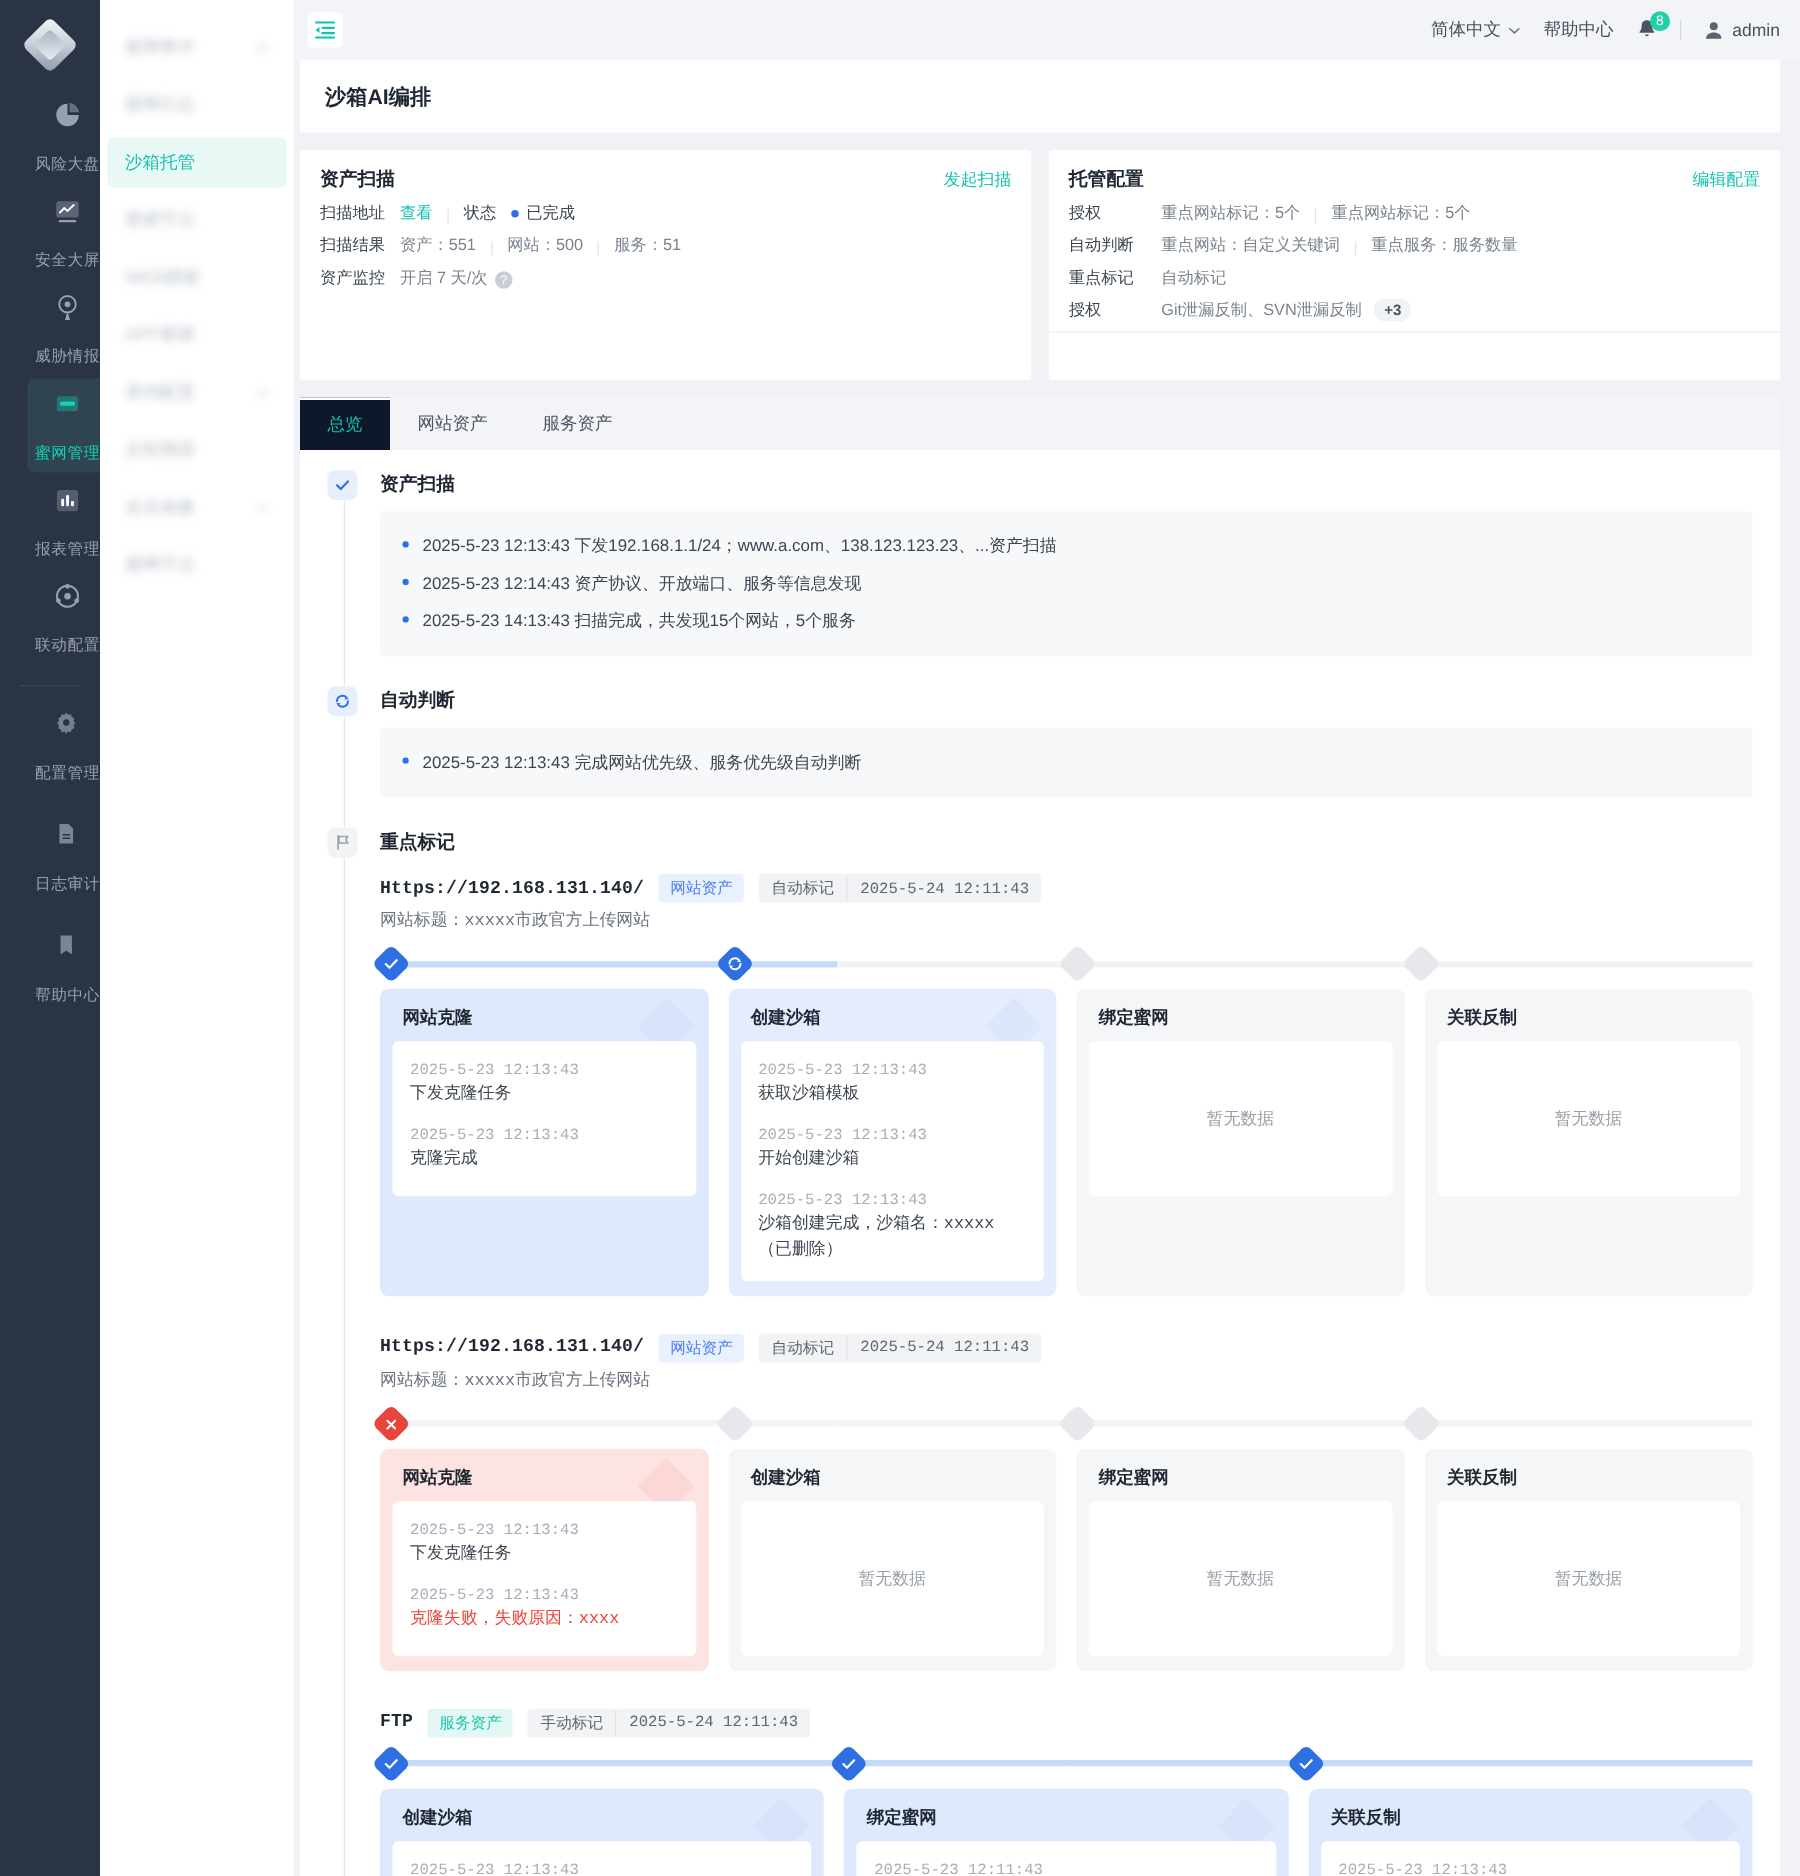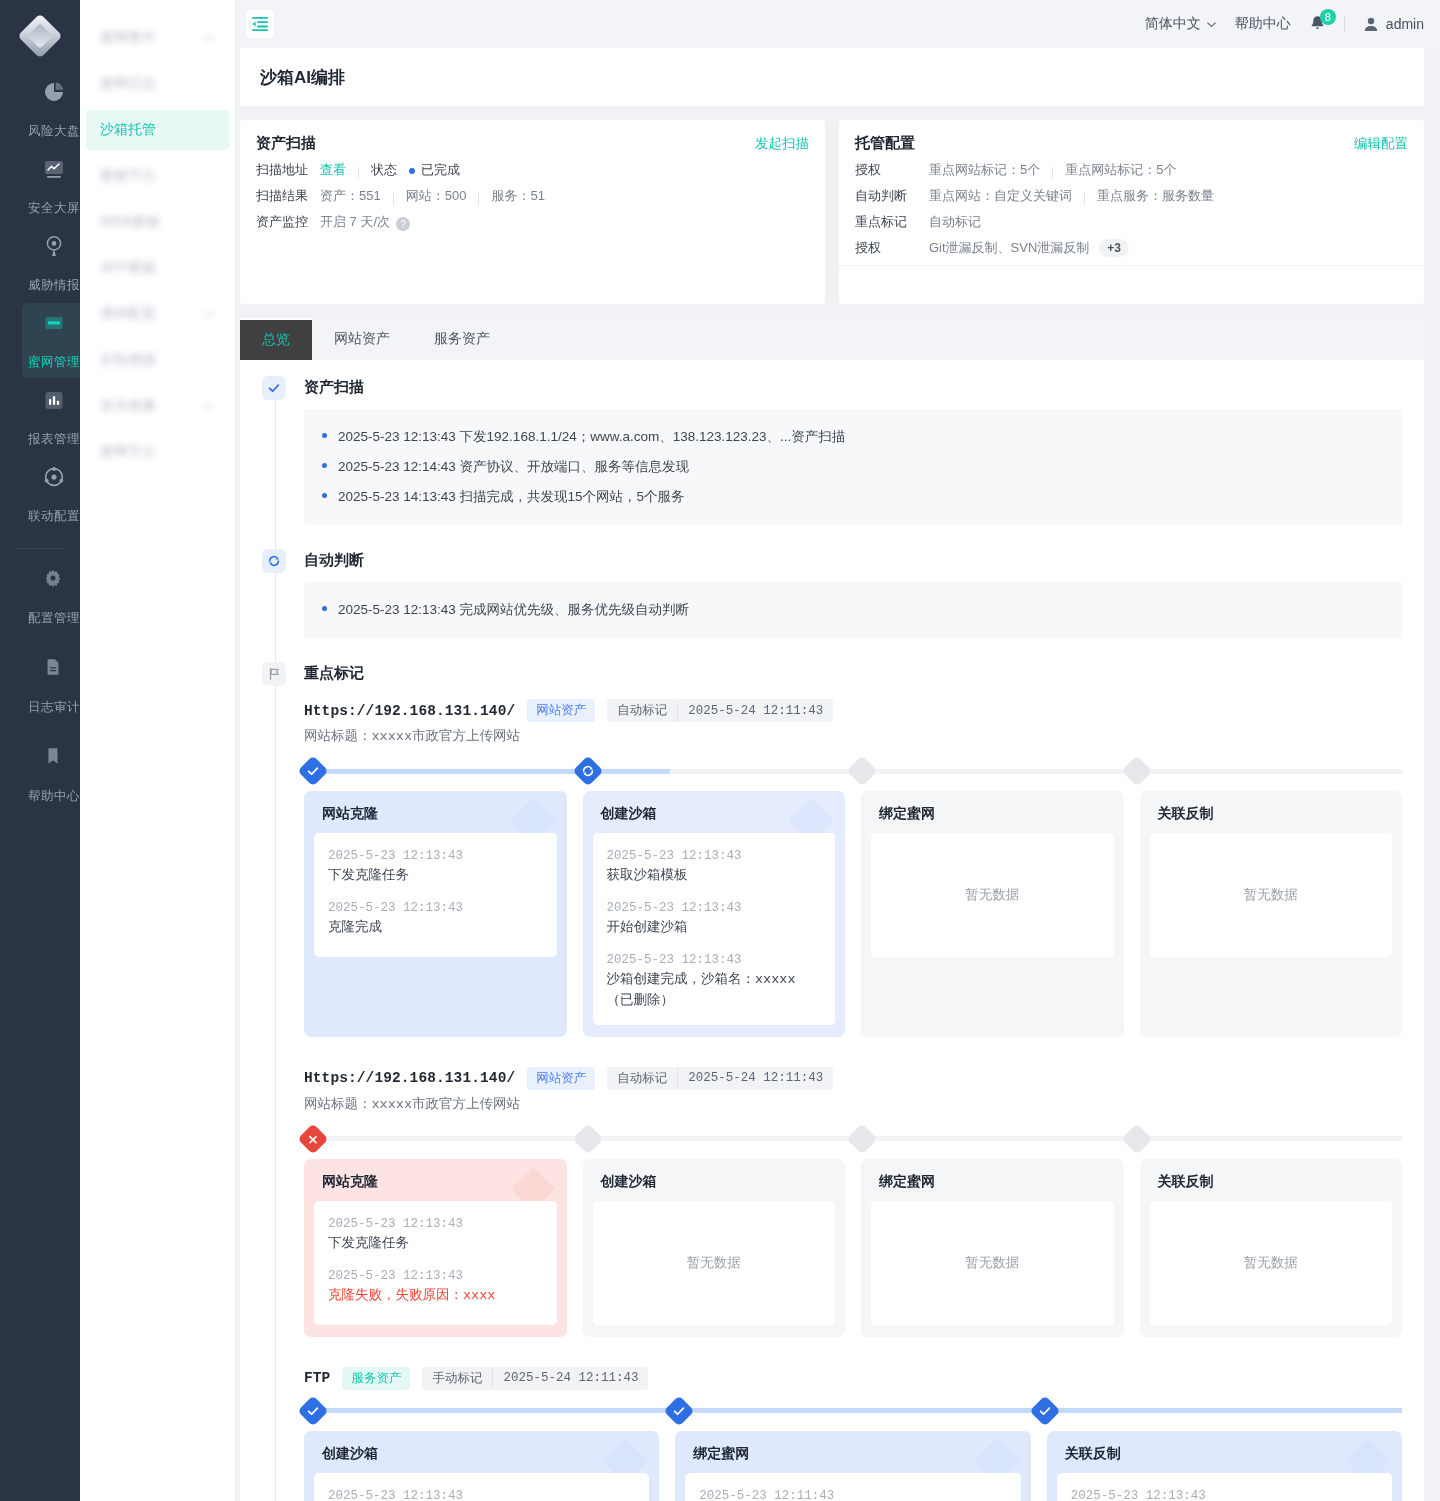--- a/index.html
+++ b/index.html
@@ -110,21 +110,21 @@
   }
   .kcol { width: 62px; flex: 0 0 62px; }
 
   
   .panel { margin: 14px 0 0 4px; background: #fff; border-radius: 3px; min-height: 1200px; }
   .tabs { display: flex; background: #f2f4f7; height: 42px; }
   .tab {
     padding: 0 22px; height: 42px; display: flex; align-items: center;
     font-size: 14px; color: #4b5462; cursor: pointer;
   }
-  .tab.active { background: #404040; color: #14c3ae; border-top: 2px solid #fff; }
+  .tab.active { background: #0f172a; color: #14c3ae; border-top: 2px solid #fff; }
 
   .panel-body { padding: 18px 22px 28px; }
 
   
   .tl-block { position: relative; padding-left: 42px; }
   .tl-rail { position: absolute; left: 13px; top: 18px; bottom: 0; width: 1px; background: #e4e7ec; }
   .tl-node { position: relative; margin-bottom: 4px; }
   .tl-marker {
     position: absolute; left: -42px; top: -2px; width: 24px; height: 24px;
     border-radius: 6px; display: flex; align-items: center; justify-content: center;

